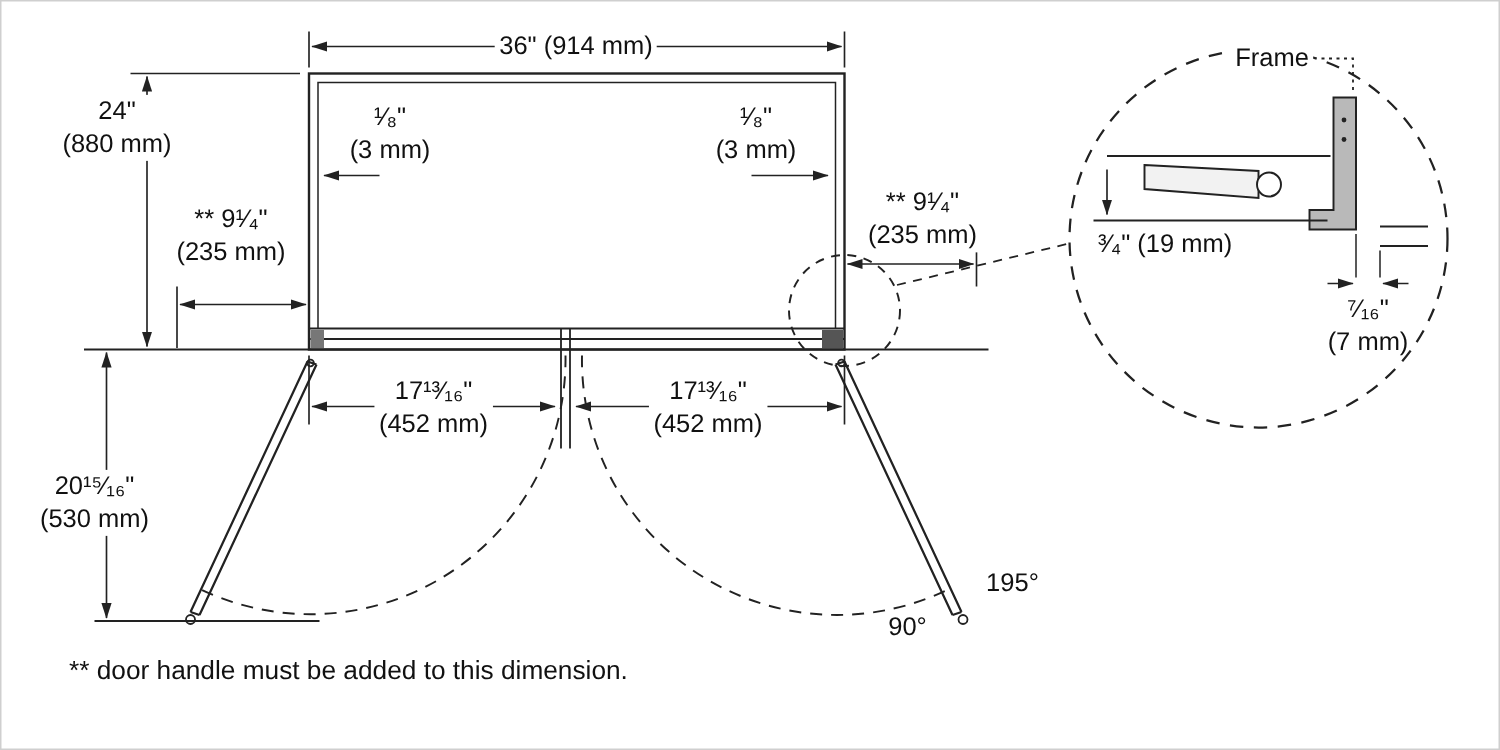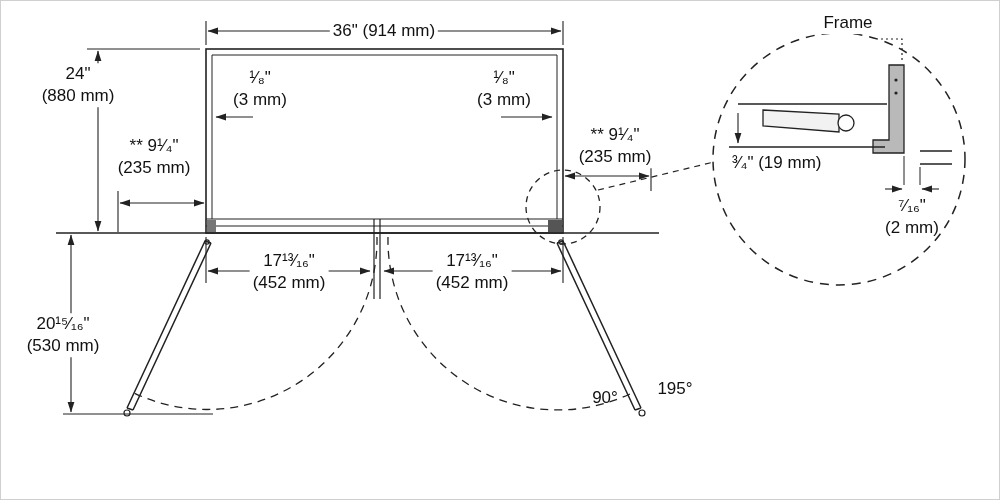--- a/index.html
+++ b/index.html
@@ -157,35 +157,38 @@
   <div class="lbl" style="left:471px;top:271px">
     <span>17¹³⁄₁₆"</span>
     <span>(452 mm)</span>
   </div>
 
   <div class="lbl" style="left:62px;top:334px">
     <span>20¹⁵⁄₁₆"</span>
     <span>(530 mm)</span>
   </div>
 
-  <div class="lbl plain" style="left:604px;top:397px">
+  <div class="lbl plain" style="left:604px;top:417px">
     <span>90°</span>
   </div>
 
   <div class="lbl plain" style="left:674px;top:388px">
     <span>195°</span>
   </div>
 
-  <div class="lbl" style="left:847px;top:22px">
+  <div class="lbl" style="left:847px;top:38px">
     <span>Frame</span>
   </div>
 
   <div class="lbl plain leftalign" style="left:731px;top:162px">
     <span>³⁄₄" (19 mm)</span>
   </div>
 
   <div class="lbl plain" style="left:911px;top:216px">
     <span>⁷⁄₁₆"</span>
-    <span>(2 mm)</span>
+    <span>(7 mm)</span>
   </div>
 
+  <div class="footnote">
+    <span>** door handle must be added to this dimension.</span>
+  </div>
 
 </div>
 
 </body></html>

